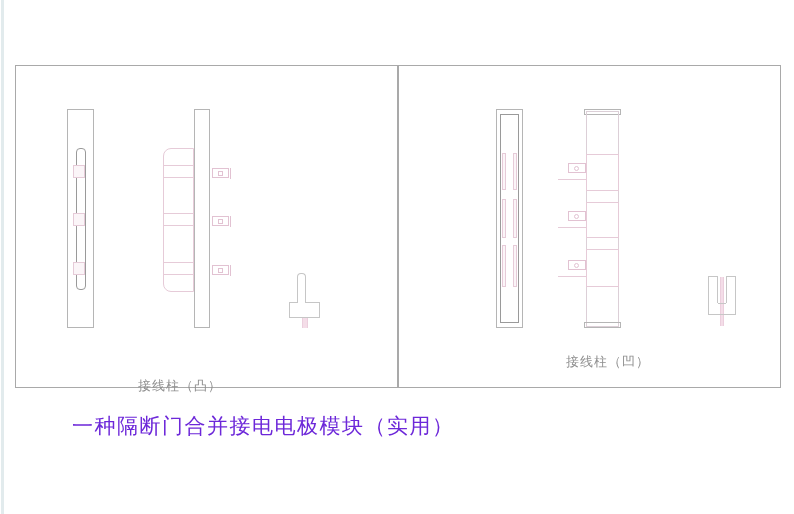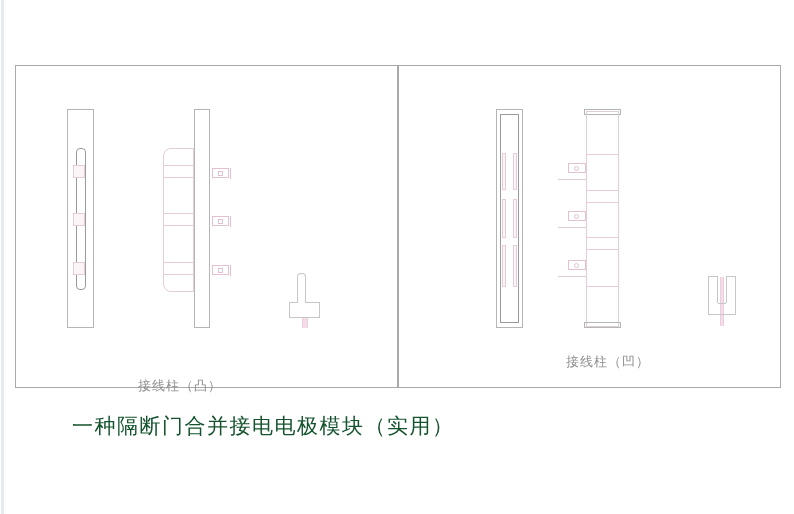--- a/index.html
+++ b/index.html
@@ -68,21 +68,21 @@
   .ff-pl{left:708px;} .ff-pr{left:726px;}
   .ff-base{left:708px;top:303px;width:28px;height:12px;border:1px solid #c6c6c6;border-top:none;z-index:2;}
   .ff-notchbtm{left:718px;top:303px;width:8px;height:1px;background:#c6c6c6;z-index:2;}
   .ff-rod{left:720px;top:277px;width:4px;height:49px;background:#f4dde8;
           border-left:1px solid #ebcfdd;border-right:1px solid #ebcfdd;z-index:1;}
 
   
   .caption{width:120px;text-align:center;font-size:13px;color:#8f8f8f;letter-spacing:1px;}
   .cap-left{left:120px;top:347px;margin-top:30px;}
   .cap-right{left:530px;top:353px;text-align:right;}
-  .title{left:72px;top:412px;font-size:21px;color:#14532d;letter-spacing:1.5px;white-space:nowrap;}
+  .title{left:72px;top:412px;font-size:21px;color:#6d28d9;letter-spacing:1.5px;white-space:nowrap;}
 </style>
 </head>
 <body>
 
 <div class="canvas">
 
   <div class="abs edge-line"></div>
 
   <div class="abs sheet"></div>
   <div class="abs divider"></div>

